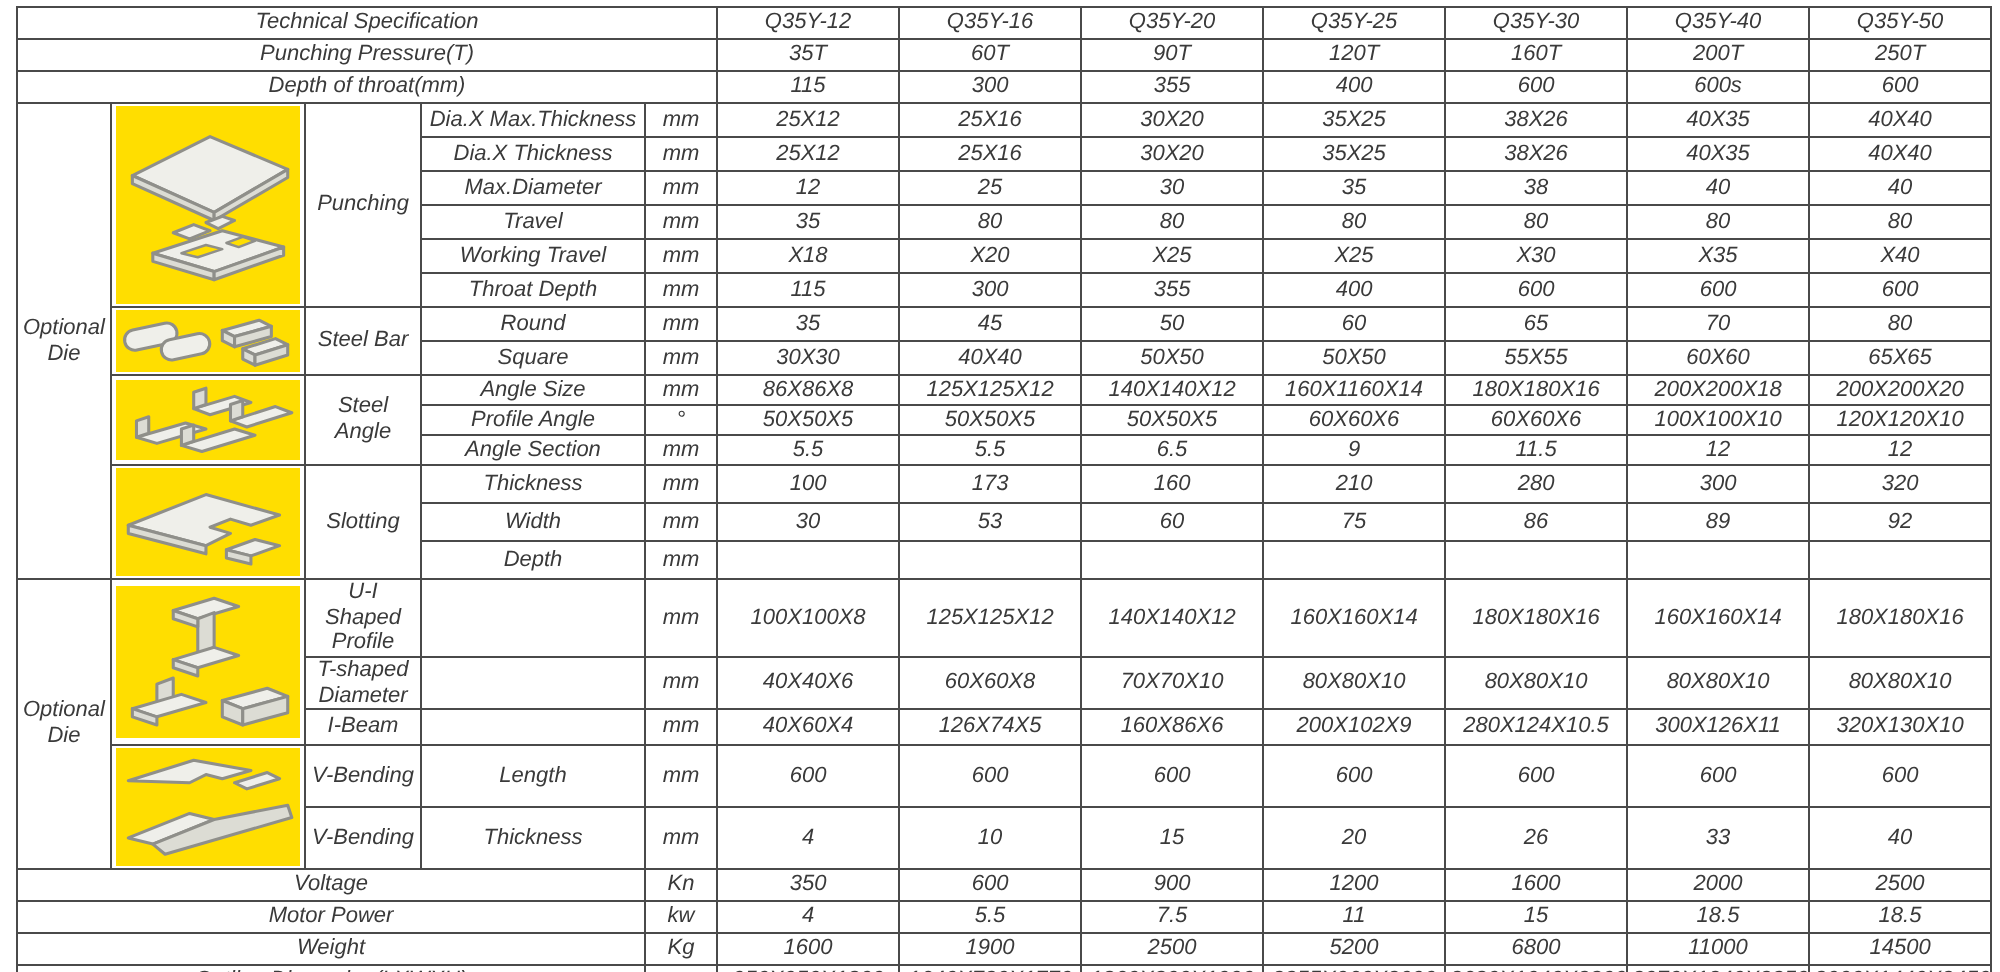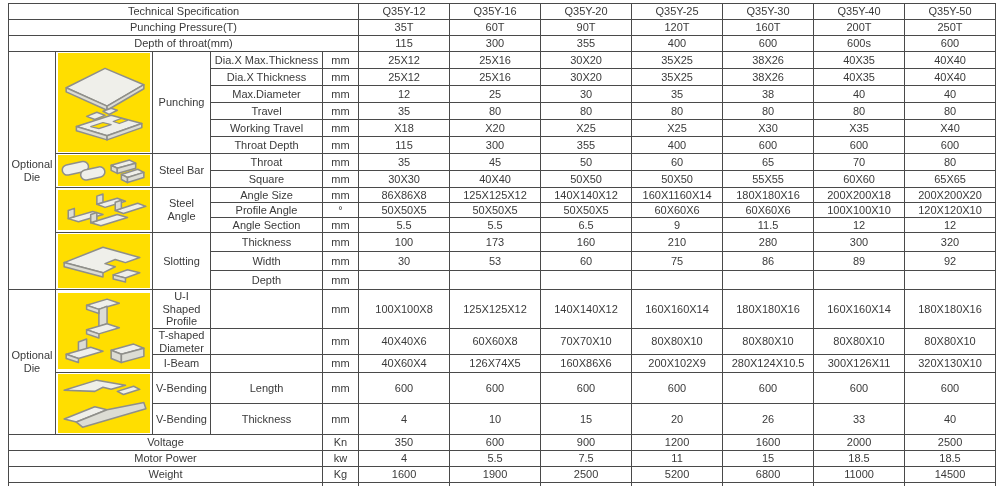--- a/index.html
+++ b/index.html
@@ -1,17 +1,17 @@
 <!DOCTYPE html>
 <html><head>
 <meta charset="utf-8">
 <style>
   html,body{margin:0;padding:0;background:#fff;}
   .page{position:relative;width:1000px;height:486px;background:#fff;overflow:hidden;
-        font-family:"Liberation Sans", sans-serif;color:#3a3a3a;}
+        font-family:"Liberation Sans", sans-serif;color:#3a3a3a;font-style:italic;}
   table.spec{position:absolute;left:8px;top:3px;width:988px;border-collapse:collapse;table-layout:fixed;}
   table.spec td{border:1px solid #4a4a4a;text-align:center;vertical-align:middle;
                 font-size:11px;line-height:1.15;padding:0 2px;overflow:hidden;}
   .r16{height:16px}.r15{height:15px}.r17{height:17px}.r19{height:19px}
   .r27{height:27px}.r26{height:26px}.r18{height:18px}.r31{height:31px}
   td.img-cell{padding:3px;background:#fff;}
   .yellow{width:100%;height:100%;background:#FFDE00;display:flex;align-items:center;justify-content:center;}
   .yellow svg{display:block;width:100%;height:100%;}
   .shape{fill:#efefea;stroke:#8f8f8a;stroke-width:1.5;stroke-linejoin:round;}
   .shape2{fill:#dcdcd4;stroke:#8f8f8a;stroke-width:1.5;stroke-linejoin:round;}
@@ -166,21 +166,21 @@
           <polygon class="shape" points="52,10 70,5 76,8 58,13"></polygon>
           <polygon class="shape2" points="52,10 52,15 58,18 58,13"></polygon>
           <polygon class="shape2" points="76,8 76,13 58,18 58,13"></polygon>
           <polygon class="shape" points="62,19 78,14 84,17 68,22"></polygon>
           <polygon class="shape2" points="62,19 62,24 68,27 68,22"></polygon>
           <polygon class="shape2" points="84,17 84,22 68,27 68,22"></polygon>
         </svg>
       </div>
     </td>
     <td rowspan="2">Steel Bar</td>
-    <td>Throat</td>
+    <td>Round</td>
     <td>mm</td>
   <td>35</td>
           <td>45</td>
           <td>50</td>
           <td>60</td>
           <td>65</td>
           <td>70</td>
           <td>80</td>
         </tr>
   <tr class="r17">

